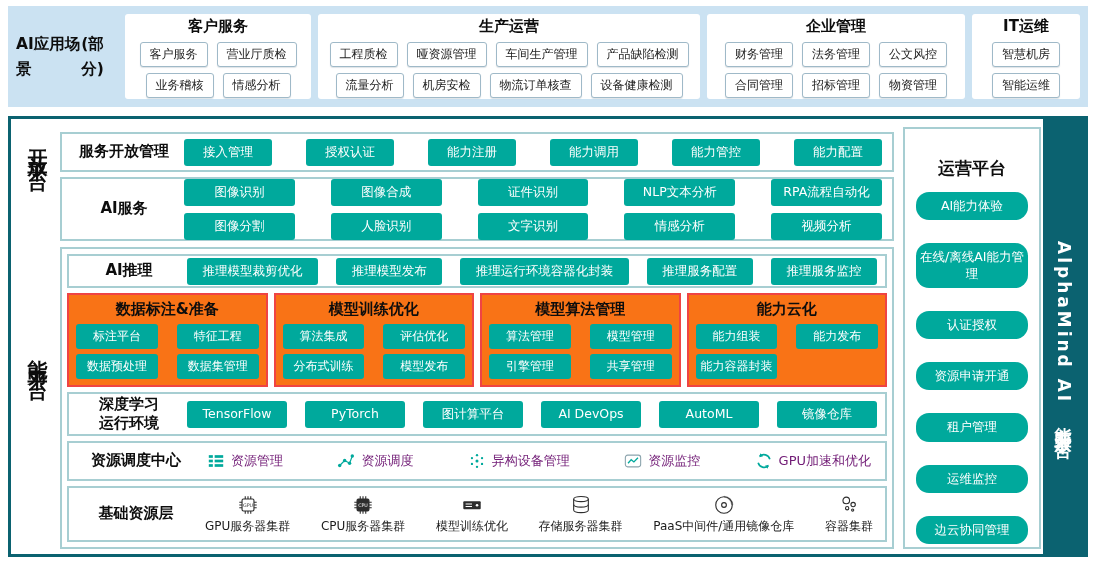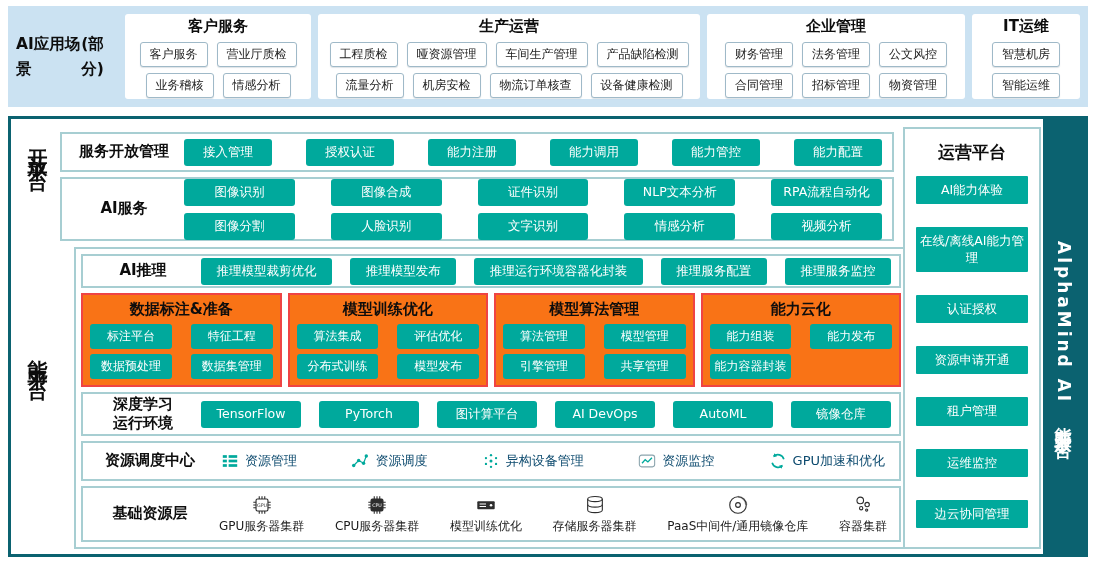--- a/index.html
+++ b/index.html
@@ -17,21 +17,21 @@
 
 
 .main{position:absolute;left:8px;top:116px;width:1080px;height:441px;border:3px solid #0b6270;background:#fff}
 .vlabel{position:absolute;left:14px;writing-mode:vertical-rl;text-orientation:upright;font-weight:bold;font-size:20px;color:#0d0d0d;letter-spacing:7px}
 .vl-open{top:15px}
 .vl-cap{top:224px}
 
 .panel{position:absolute;border:2px solid #a7ced2;background:#fff}
 .p-service{left:49px;top:13px;width:834px;height:40px;display:flex;align-items:center;padding:0 10px;gap:8px}
 .p-ai{left:49px;top:58px;width:834px;height:64px;display:flex;align-items:center;padding:0 10px;gap:8px}
-.p-cap{left:63px;top:128px;width:834px;height:302px;display:flex;flex-direction:column;gap:5px;padding:5px}
+.p-cap{left:49px;top:128px;width:834px;height:302px;display:flex;flex-direction:column;gap:5px;padding:5px}
 .p-ops{left:892px;top:8px;width:138px;height:422px;display:flex;flex-direction:column;align-items:center;padding:8px 6px}
 
 .sec-title{flex:0 0 104px;text-align:center;font-weight:bold;font-size:15px;color:#0d0d0d;line-height:1.3}
 .grid6{flex:1;display:grid;grid-template-columns:repeat(6,1fr);gap:34px}
 .grid5{flex:1;display:grid;grid-template-columns:repeat(5,1fr);gap:36px}
 .rows2{flex:1;display:flex;flex-direction:column;gap:7px}
 .tbtn{background:#00a99c;color:#fff;font-size:12.5px;text-align:center;padding:5px 4px;border-radius:3px;white-space:nowrap;overflow:hidden}
 
 .subpanel{border:2px solid #a7ced2;background:#fff;display:flex;align-items:center;padding:0 8px;gap:6px}
 .sp-infer{flex:0 0 34px}
@@ -40,28 +40,28 @@
 .cols{flex:0 0 94px;display:flex;gap:6px}
 .col{flex:1;border:2px solid #ef4444;background:#f97316;padding:5px 7px;display:flex;flex-direction:column;gap:5px}
 .col-title{text-align:center;font-weight:bold;font-size:15px;color:#0d0d0d}
 .col-grid{display:grid;grid-template-columns:1fr 1fr;gap:5px 19px}
 .col-grid .tbtn{padding:4px 2px;font-size:12px}
 .sp-dl{flex:0 0 44px}
 .dl-title{flex:0 0 104px;text-align:center;font-weight:bold;font-size:15px;line-height:1.3;color:#0d0d0d}
 .dl-btns{flex:1;display:grid;grid-template-columns:repeat(6,1fr);gap:18px}
 .sp-sched{flex:0 0 40px}
 .sched-items{flex:1;display:flex;justify-content:space-between;align-items:center;padding:0 6px}
-.sched-item{display:flex;align-items:center;gap:6px;font-size:13px;color:#0c4a6e;white-space:nowrap}
+.sched-item{display:flex;align-items:center;gap:6px;font-size:13px;color:#701a75;white-space:nowrap}
 .sp-base{flex:1}
 .base-items{flex:1;display:flex;justify-content:space-between;align-items:center;padding:0 4px}
 .base-item{display:flex;flex-direction:column;align-items:center;gap:2px;font-size:12px;color:#1c1c1c;white-space:nowrap}
 
-.ops-title{font-weight:bold;font-size:17px;color:#0d0d0d;margin:4px 0 12px;text-align:center}
+.ops-title{font-weight:bold;font-size:17px;color:#0d0d0d;margin:20px 0 12px;text-align:center}
 .ops-btns{display:flex;flex-direction:column;align-items:center;gap:23px;width:100%}
-.obtn{width:112px;background:#00a99c;color:#fff;font-size:12.5px;text-align:center;padding:6px 4px;border-radius:1px;line-height:1.3}
+.obtn{width:112px;background:#00a99c;color:#fff;font-size:12.5px;text-align:center;padding:6px 4px;border-radius:13px;line-height:1.3}
 
 .brand{position:absolute;right:0;top:0;width:42px;height:100%;background:#0b6270;display:flex;align-items:center;justify-content:center}
 .brand-text{writing-mode:vertical-rl;color:#fff;font-weight:bold;font-size:17px;letter-spacing:3px;white-space:nowrap}
 
 .i18{width:18px;height:18px;flex:0 0 18px}
 .i22{width:22px;height:22px}
 </style>
 </head>
 <body>
 

